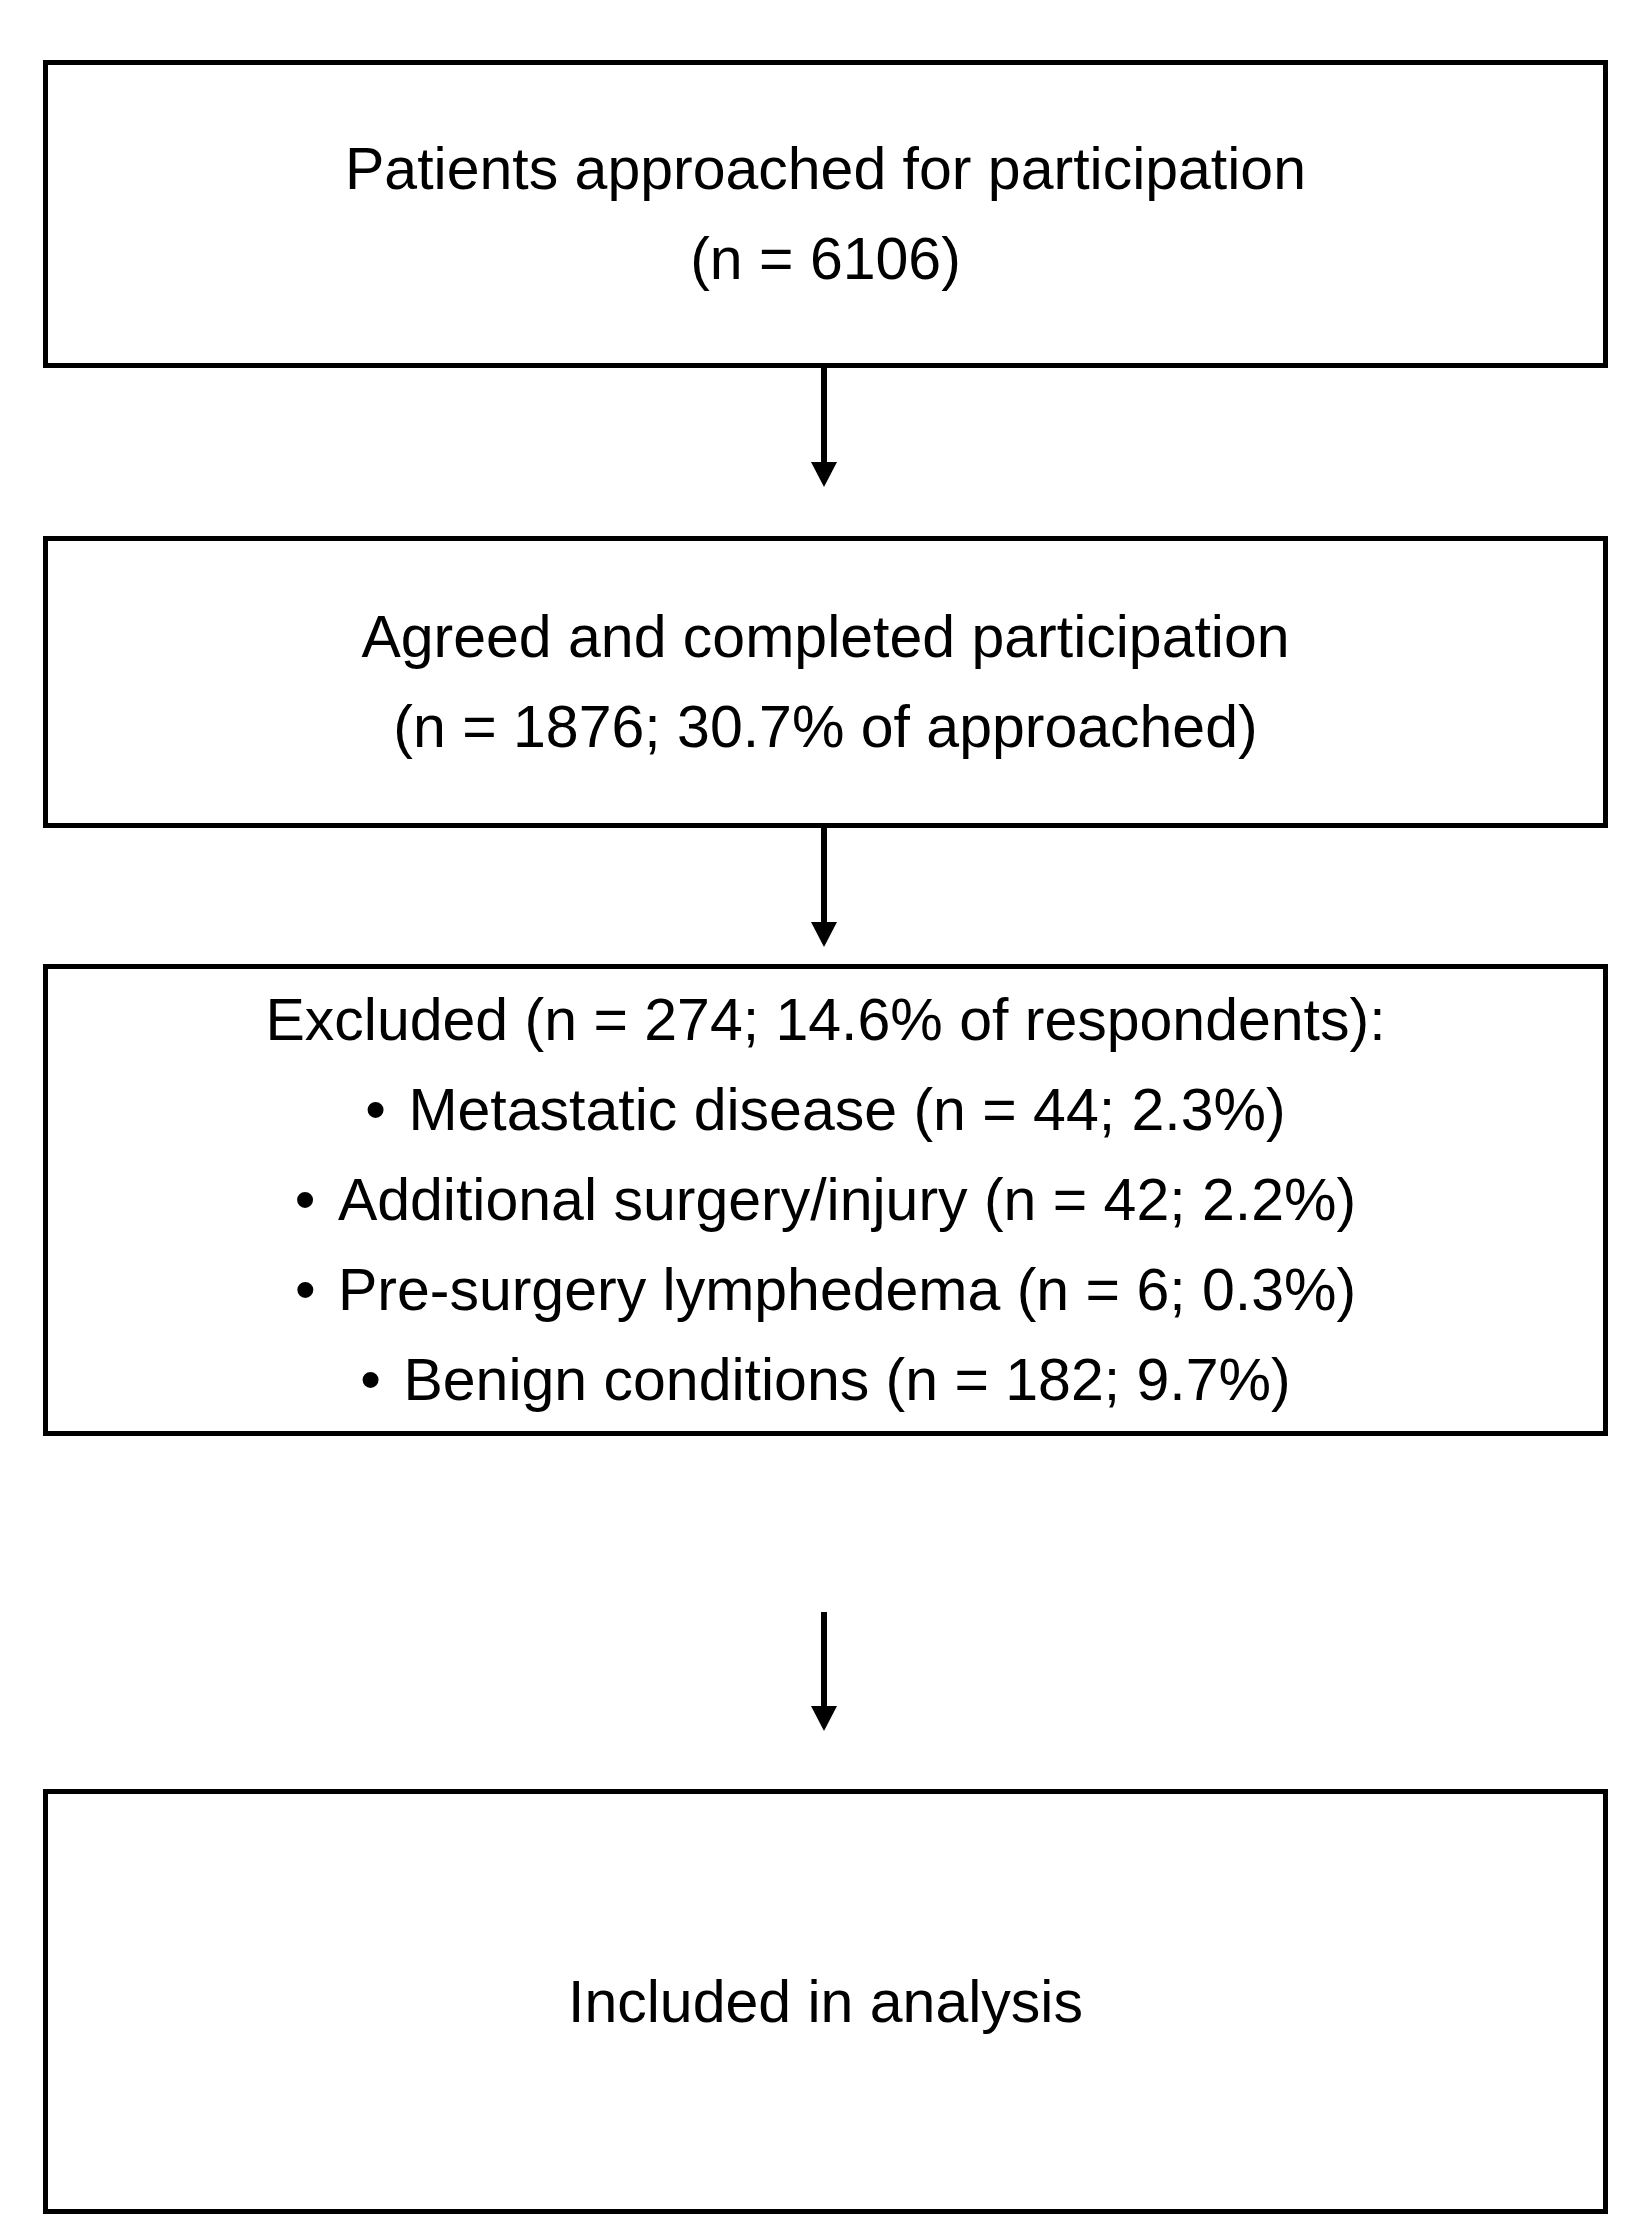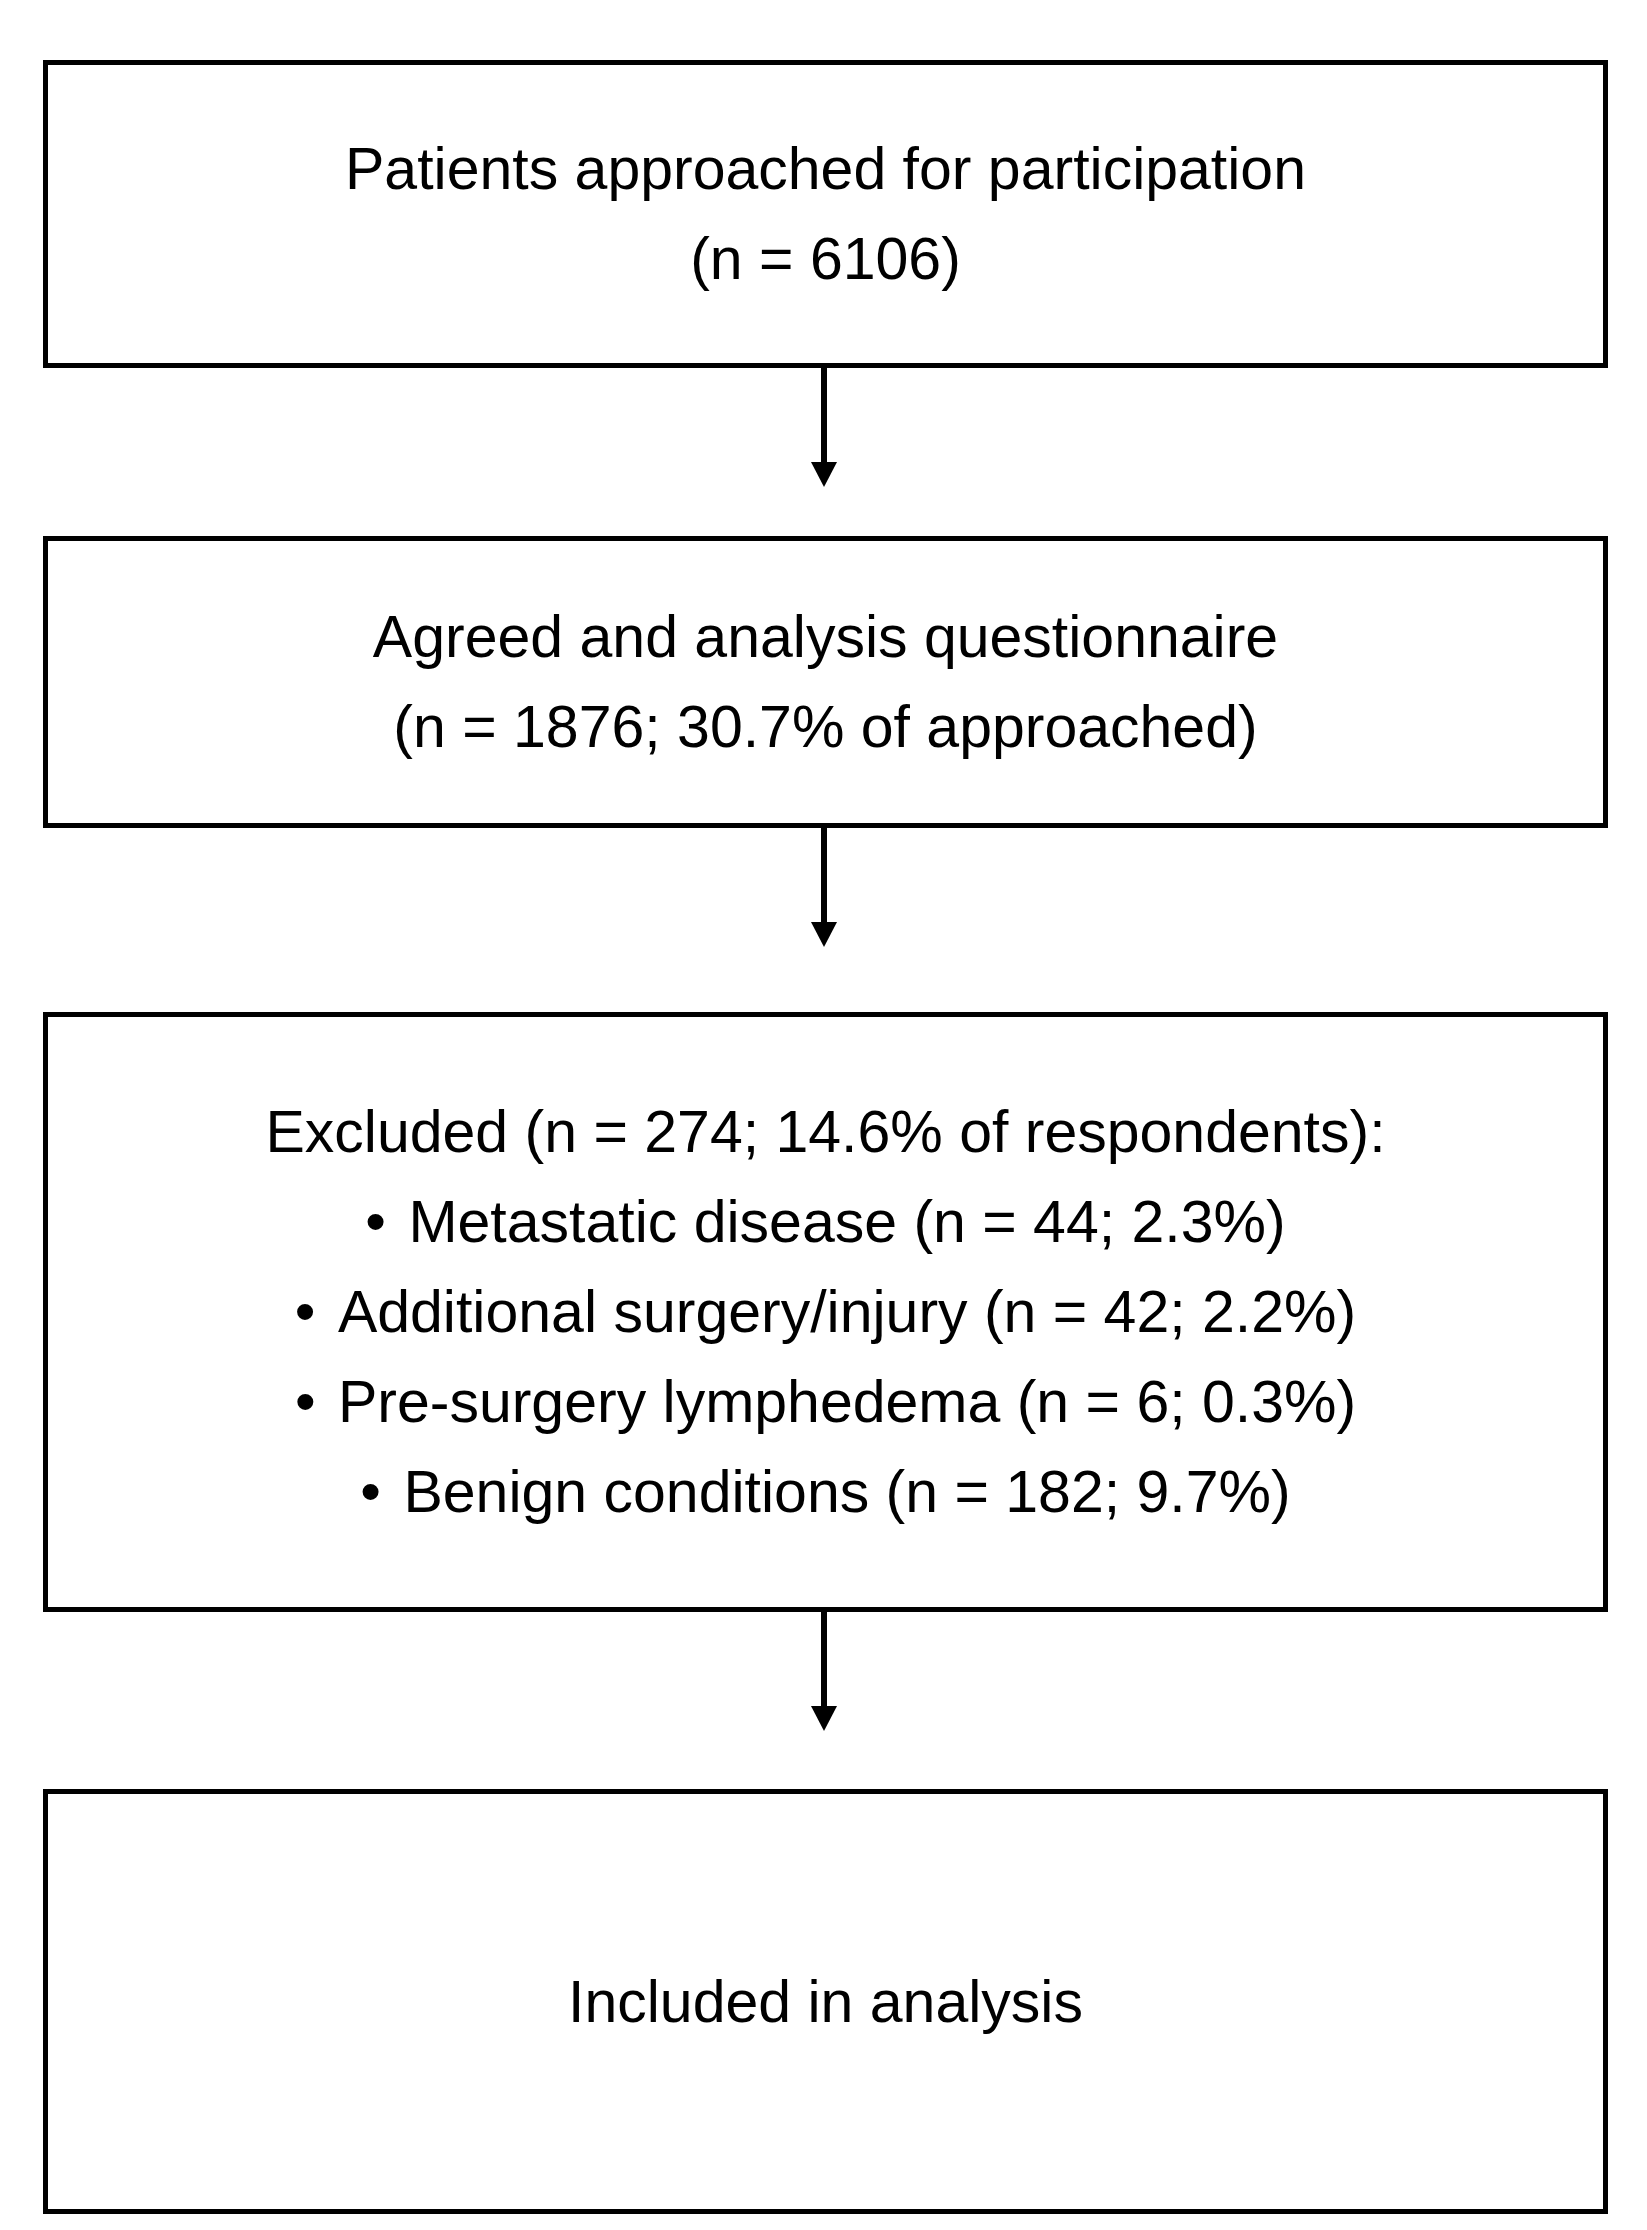--- a/index.html
+++ b/index.html
@@ -23,21 +23,21 @@
     flex-direction: column;
     justify-content: center;
     align-items: center;
     text-align: center;
     font-size: 59px;
     line-height: 90px;
     font-weight: 400;
   }
   .box-approached { top: 60px;   height: 308px; }
   .box-completed  { top: 536px;  height: 292px; }
-  .box-excluded   { top: 1012px; height: 600px; }
+  .box-excluded   { top: 964px; height: 472px; }
   .box-included   { top: 1789px; height: 425px; gap: 36px; }
   .text-line { white-space: nowrap; }
   .bullet-line { white-space: nowrap; }
   .bullet-glyph { margin-right: 0.38em; }
   .arrow {
     position: absolute;
     left: 811px;
     width: 26px;
     display: flex;
     flex-direction: column;
@@ -63,21 +63,21 @@
     <div class="text-line">Patients approached for participation</div>
     <div class="text-line">(n = 6106)</div>
   </div>
 
   <div class="arrow arrow-1">
     <div class="arrow-shaft"></div>
     <div class="arrow-head"></div>
   </div>
 
   <div class="box box-completed">
-    <div class="text-line">Agreed and analysis questionnaire</div>
+    <div class="text-line">Agreed and completed participation</div>
     <div class="text-line">(n = 1876; 30.7% of approached)</div>
   </div>
 
   <div class="arrow arrow-2">
     <div class="arrow-shaft"></div>
     <div class="arrow-head"></div>
   </div>
 
   <div class="box box-excluded">
     <div class="text-line">Excluded (n = 274; 14.6% of respondents):</div>

